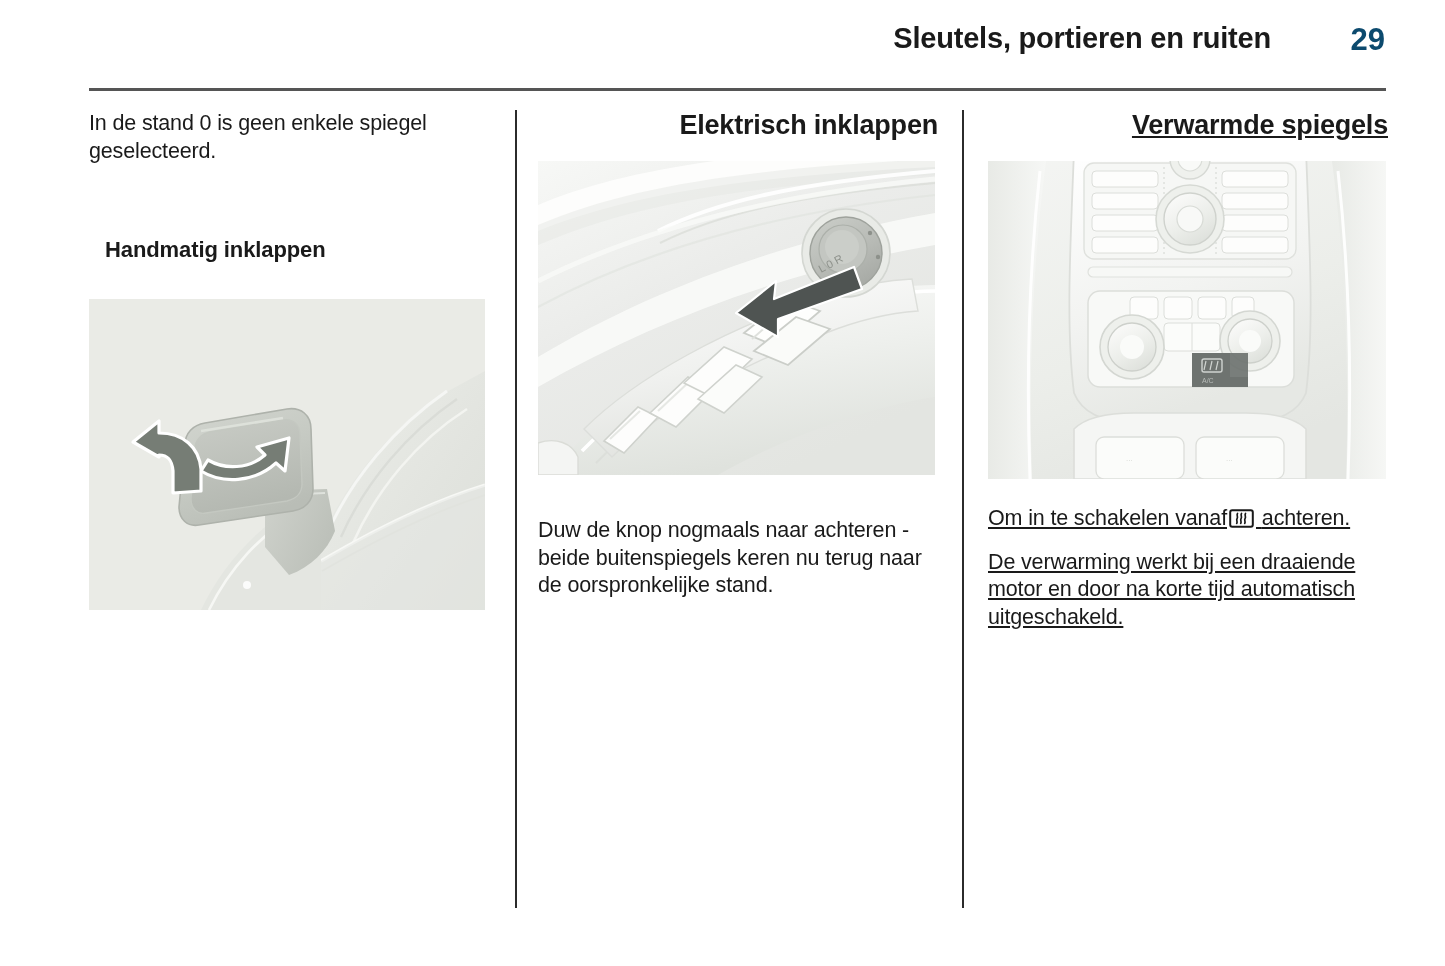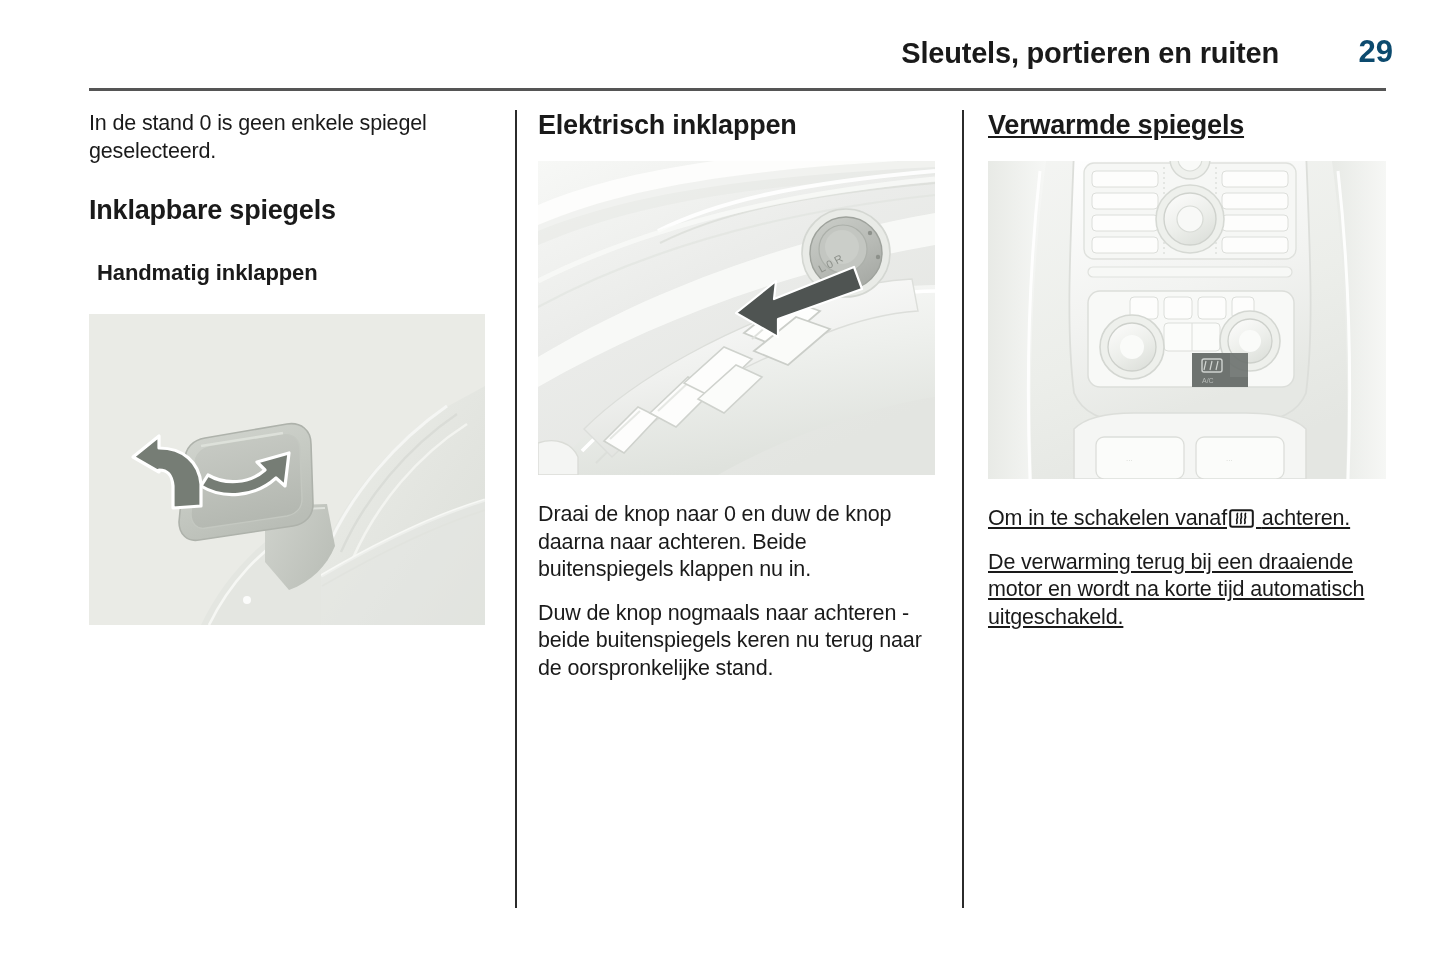--- a/index.html
+++ b/index.html
@@ -12,26 +12,26 @@
     height: 966px;
     font-family: "Liberation Sans", sans-serif;
     color: #1a1a1a;
     overflow: hidden;
     position: relative;
   }
 
   
   .page-header {
     position: absolute;
-    left: 97px;
+    left: 89px;
     top: 22px;
     width: 1296px;
     height: 48px;
     display: flex;
-    align-items: flex-end;
+    align-items: flex-start;
     justify-content: flex-end;
   }
   .header-title {
     font-size: 29px;
     font-weight: bold;
     letter-spacing: -0.2px;
     color: #1a1a1a;
     white-space: nowrap;
   }
   .header-pageno {
@@ -79,25 +79,26 @@
   .divider-2 { left: 962px; }
 
   
   h1.sec-title {
     font-size: 27px;
     font-weight: bold;
     margin: 0 0 0 0;
     padding: 0;
     letter-spacing: -0.2px;
     line-height: 1.15;
+    text-align: right;
   }
   h2.sub-title {
     font-size: 22px;
     font-weight: bold;
-    margin: 8px;
+    margin: 16px;
     padding: 0;
     letter-spacing: -0.1px;
     line-height: 1.2;
   }
   p.body {
     font-size: 21.5px;
     line-height: 27.5px;
     margin: 0;
     padding: 0;
     letter-spacing: -0.15px;
@@ -151,21 +152,20 @@
 <div class="divider divider-2"></div>
 
 <div class="columns">
 
   <div class="col col-1">
 
     <p class="body">In de stand 0 is geen enkele spiegel geselecteerd.</p>
 
     <div class="gap-30"></div>
 
-    <h1 class="sec-title">Inklapbare spiegels</h1>
 
     <div class="gap-26"></div>
 
     <h2 class="sub-title">Handmatig inklappen</h2>
 
     <div class="gap-20"></div>
 
     <div class="figure fig-mirror">
       <svg width="396" height="311" viewBox="0 0 396 311">
         <defs>
@@ -314,21 +314,20 @@
         <g>
           <path d="M 316 106 L 236 138 L 238 120 L 198 152 L 240 176 L 240 158 L 324 128 Z" fill="#4f5452" stroke="#ffffff" stroke-width="2.2" stroke-linejoin="round"></path>
         </g>
 
         <path d="M 0 282 C 18 276 34 282 40 296 L 40 314 L 0 314 Z" fill="#f4f5f3" stroke="#dadcd7" stroke-width="1.4"></path>
       </svg>
     </div>
 
     <div class="gap-26"></div>
 
-    <p class="body">Draai de knop naar 0 en duw de knop daarna naar achteren. Beide buitenspiegels klappen nu in.</p>
 
     <div class="gap-16"></div>
 
     <p class="body">Duw de knop nogmaals naar achteren - beide buitenspiegels keren nu terug naar de oorspronkelijke stand.</p>
   </div>
 
   <div class="col col-3">
 
     <h1 class="sec-title">Verwarmde spiegels</h1>
 
@@ -436,16 +435,16 @@
 
     <p class="body"><span>Om in te schakelen vanaf</span><span class="key-glyph"><svg width="25" height="19" viewBox="0 0 25 19">
             <rect x="1.2" y="1.2" width="22.6" height="16.6" rx="2" fill="none" stroke="#1a1a1a" stroke-width="2"></rect>
             <path d="M 8.5 4.4 C 7.2 6.2 9.4 7.6 8.1 9.4 C 6.8 11.2 9.0 12.6 7.7 14.4" stroke="#1a1a1a" stroke-width="1.7" fill="none" stroke-linecap="round"></path>
             <path d="M 12.5 4.4 C 11.2 6.2 13.4 7.6 12.1 9.4 C 10.8 11.2 13.0 12.6 11.7 14.4" stroke="#1a1a1a" stroke-width="1.7" fill="none" stroke-linecap="round"></path>
             <path d="M 16.5 4.4 C 15.2 6.2 17.4 7.6 16.1 9.4 C 14.8 11.2 17.0 12.6 15.7 14.4" stroke="#1a1a1a" stroke-width="1.7" fill="none" stroke-linecap="round"></path>
           </svg></span> <span>achteren.</span></p>
 
     <div class="gap-16"></div>
 
-    <p class="body">De verwarming terug bij een draaiende motor en wordt na korte tijd automatisch uitgeschakeld.</p>
+    <p class="body">De verwarming werkt bij een draaiende motor en door na korte tijd automatisch uitgeschakeld.</p>
   </div>
 
 </div>
 
 </body></html>

